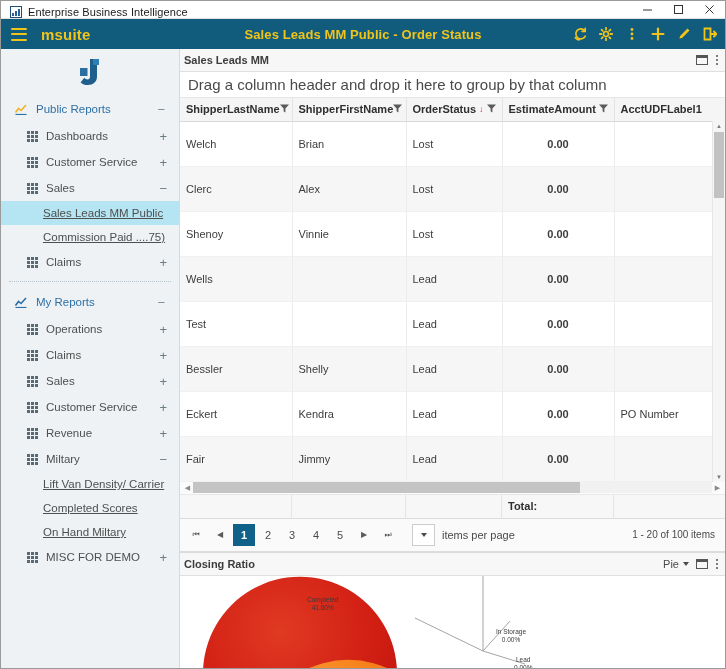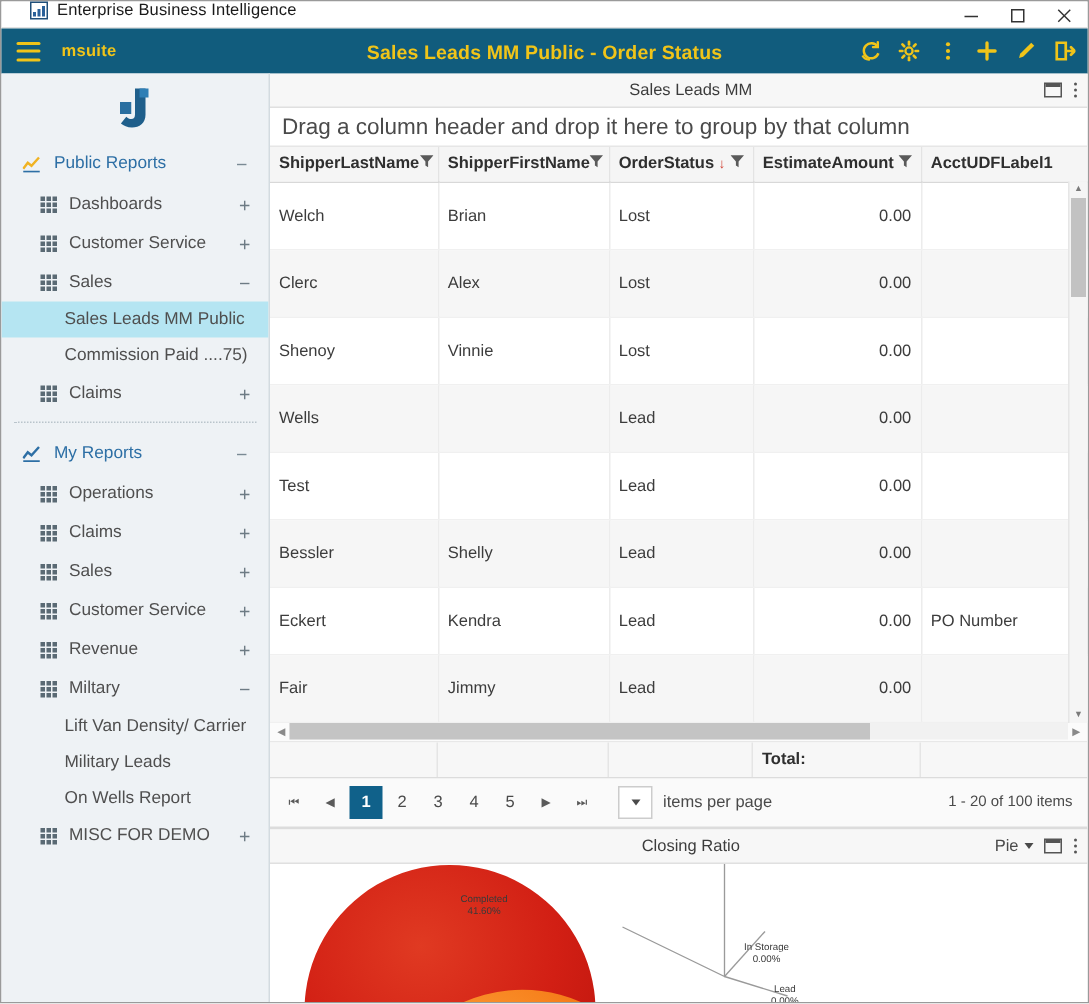--- a/index.html
+++ b/index.html
@@ -14,24 +14,24 @@
   .app-window {
     width: 726px; height: 669px;
     display: flex; flex-direction: column;
     border: 1px solid #9a9a9a;
     background: #fff;
   }
 
   
   .titlebar {
     height: 18px; min-height: 18px;
-    display: flex; align-items: flex-start;
+    display: flex; align-items: flex-end;
     background: #ffffff;
     border-bottom: 1px solid #e2e2e2;
-    padding-left: 19px;
+    padding-left: 9px;
   }
   .titlebar-icon {
     width: 12px; height: 12px; margin-right: 6px;
     background: #2a5d8f;
     position: relative; flex: none;
     border: 1px solid #1d4straight;
   }
   .titlebar-icon {
     border: none;
     background:
@@ -70,21 +70,21 @@
     position: relative;
   }
   .hamburger {
     width: 16px; height: 13px;
     display: flex; flex-direction: column; justify-content: space-between;
     margin-right: 14px; margin-left: 2px;
     cursor: pointer;
   }
   .hamburger i { display: block; height: 2px; background: #f0c419; border-radius: 1px; }
   .brand {
-    font-size: 11px; font-weight: bold; color: #f0c419;
+    font-size: 15px; font-weight: bold; color: #f0c419;
     letter-spacing: 0.2px;
   }
   .appbar-title {
     position: absolute; left: 0; right: 0;
     text-align: center;
     font-size: 13px; font-weight: bold; color: #f0c419;
     pointer-events: none;
     letter-spacing: 0.1px;
   }
   .appbar-tools {
@@ -134,21 +134,21 @@
     color: #4f4f4f; font-size: 11.5px; cursor: pointer;
   }
   .nav-item .grid-ico { margin-right: 8px; flex: none; }
   .nav-item .label { flex: 1 1 auto; white-space: nowrap; overflow: hidden; text-overflow: clip; }
   .nav-item .pm { color: #6d7b84; font-size: 13px; line-height: 1; }
 
   .nav-leaf {
     display: flex; align-items: center;
     height: 24px; padding: 0 10px 0 42px;
     color: #4f4f4f; font-size: 11.5px; cursor: pointer;
-    white-space: nowrap; overflow: hidden;
+    white-space: nowrap; overflow: hidden; text-decoration: underline;
   }
   .nav-leaf.active { background: #b5e5f2; }
 
   .nav-sep {
     margin: 6px 8px 6px 8px;
     border-top: 1px dotted #b9c4cb; height: 0;
   }
 
   
   .grid-ico { width: 11px; height: 11px; display: grid;
@@ -166,22 +166,22 @@
 
   .panel { border-bottom: 1px solid #dcdcdc; }
   .panel-head {
     height: 23px; background: #f7f7f7;
     border-bottom: 1px solid #e0e0e0;
     display: flex; align-items: center;
     position: relative;
     padding: 0 6px;
   }
   .panel-title {
-    position: absolute; left: 16px; right: 0; text-align: center;
-    font-size: 11px; font-weight: normal; color: #3c3c3c;
+    position: absolute; left: 4px; right: 0; text-align: left;
+    font-size: 11px; font-weight: bold; color: #3c3c3c;
     pointer-events: none;
   }
   .panel-head-right {
     margin-left: auto; display: flex; align-items: center; gap: 7px; z-index: 2;
   }
   .chart-type-sel {
     display: flex; align-items: center; gap: 4px;
     font-size: 11px; color: #4a4a4a; cursor: pointer;
   }
   .caret-down {
@@ -226,21 +226,21 @@
 
   table.grid td {
     height: 22px;
     border-right: 1px solid #ececec;
     border-bottom: 1px solid #f0f0f0;
     font-size: 11px; color: #3c3c3c;
     padding: 16px 6px;
     white-space: nowrap; overflow: hidden;
   }
   tr.alt td { background: #f6f6f6; }
-  td.num { text-align: right; padding-right: 10px; }
+  td.num { text-align: center; padding-right: 10px; font-weight: bold; }
 
   .hscroll-row {
     height: 13px; background: #fbfbfb;
     border-bottom: 1px solid #e8e8e8;
     display: flex; align-items: center;
     padding: 0 2px;
   }
   .hs-arrow { width: 11px; text-align: center; font-size: 7px; color: #8a8a8a; flex: none; }
   .hs-track { flex: 1 1 auto; height: 11px; background: #f1f1f1; position: relative; }
   .hs-thumb { position: absolute; left: 0; top: 0; height: 11px; width: 74.5%; background: #c4c4c4; }
@@ -562,24 +562,24 @@
             <i></i>
             <i></i>
           </span>
         <span class="label">Miltary</span>
         <span class="pm">−</span>
       </div>
       <div class="nav-leaf">
         <span>Lift Van Density/ Carrier</span>
       </div>
       <div class="nav-leaf">
-        <span>Military Leads</span>
+        <span>Completed Scores</span>
       </div>
       <div class="nav-leaf">
-        <span>On Wells Report</span>
+        <span>On Hand Miltary</span>
       </div>
       <div class="nav-item">
         <span class="grid-ico">
             <i></i>
             <i></i>
             <i></i>
             <i></i>
             <i></i>
             <i></i>
             <i></i>

